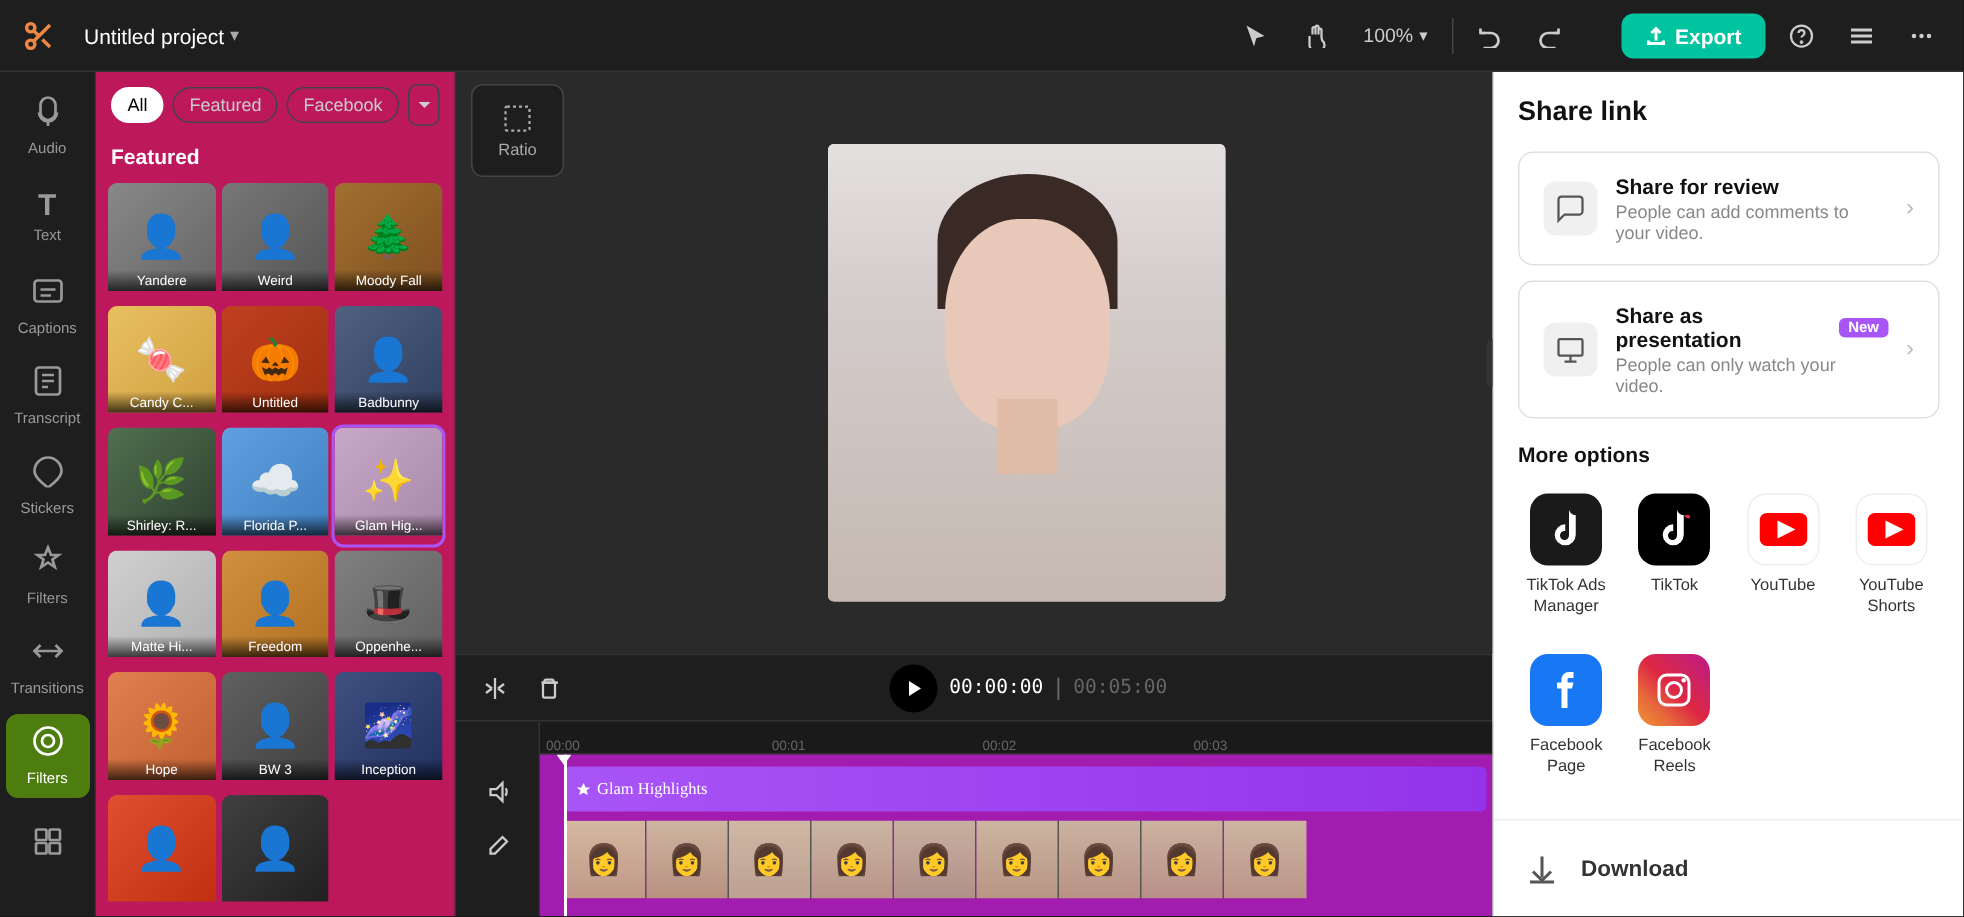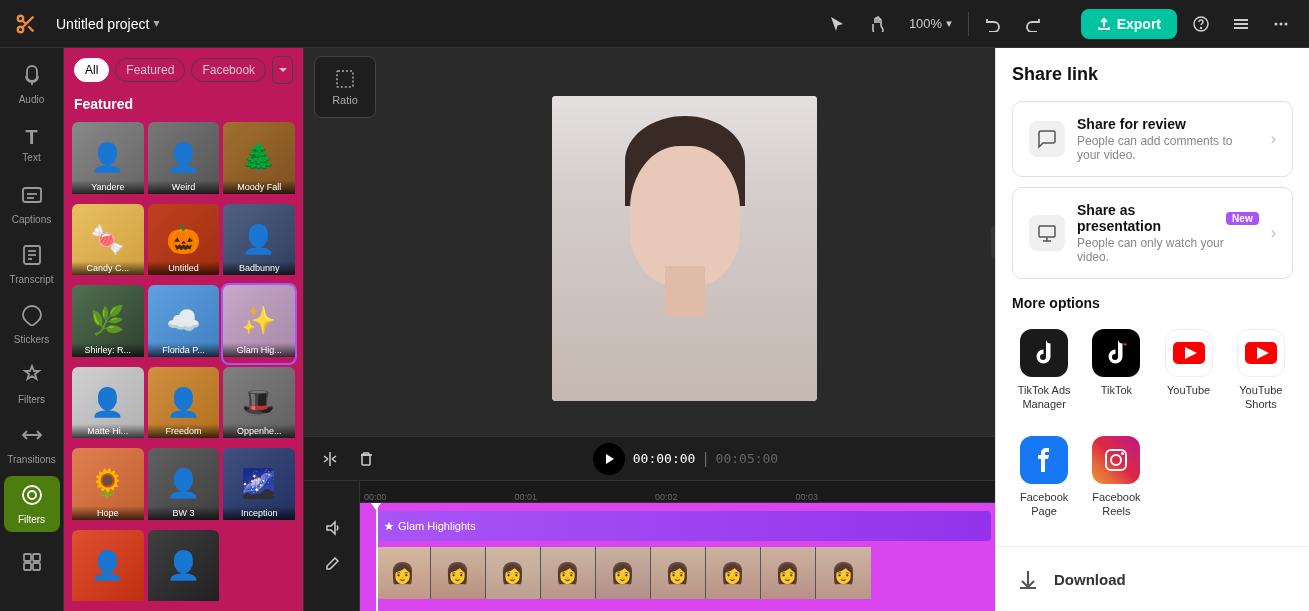--- a/index.html
+++ b/index.html
@@ -446,21 +446,21 @@
 
           <div style="height:22px;background:#1a1a1a;border-bottom:1px solid #333;position:relative;display:flex;align-items:flex-end;">
             <div style="position:absolute;left:0;top:0;bottom:0;display:flex;align-items:flex-end;">
               <span style="font-size:9px;color:#666;padding:0 4px;">00:00</span>
               <span style="font-size:9px;color:#666;padding:0 4px;margin-left:120px;">00:01</span>
               <span style="font-size:9px;color:#666;padding:0 4px;margin-left:110px;">00:02</span>
               <span style="font-size:9px;color:#666;padding:0 4px;margin-left:110px;">00:03</span>
             </div>
           </div>
 
-          <div style="flex:1;position:relative;background:#d946ef;overflow:hidden;">
+          <div style="flex:1;position:relative;background:#a21caf;overflow:hidden;font-family:Liberation Serif, serif;">
 
             <div style="position:absolute;left:16px;top:0;bottom:0;width:2px;background:#fff;z-index:10;">
               <div style="position:absolute;top:0;left:-5px;width:0;height:0;border-left:5px solid transparent;border-right:5px solid transparent;border-top:7px solid #fff;"></div>
             </div>
 
             <div style="position:absolute;top:8px;left:16px;right:4px;height:30px;">
               <div style="position:absolute;left:0;right:0;height:100%;background:linear-gradient(90deg,#a855f7,#9333ea);border-radius:4px;display:flex;align-items:center;padding:0 8px;cursor:pointer;">
                 <span style="font-size:11px;color:#fff;display:flex;align-items:center;gap:4px;">
                   <svg width="10" height="10" viewBox="0 0 10 10" fill="white">
                       <path d="M5 1l1.5 3h3l-2.5 2 1 3L5 7.5 2 9l1-3L.5 4h3z"></path>

